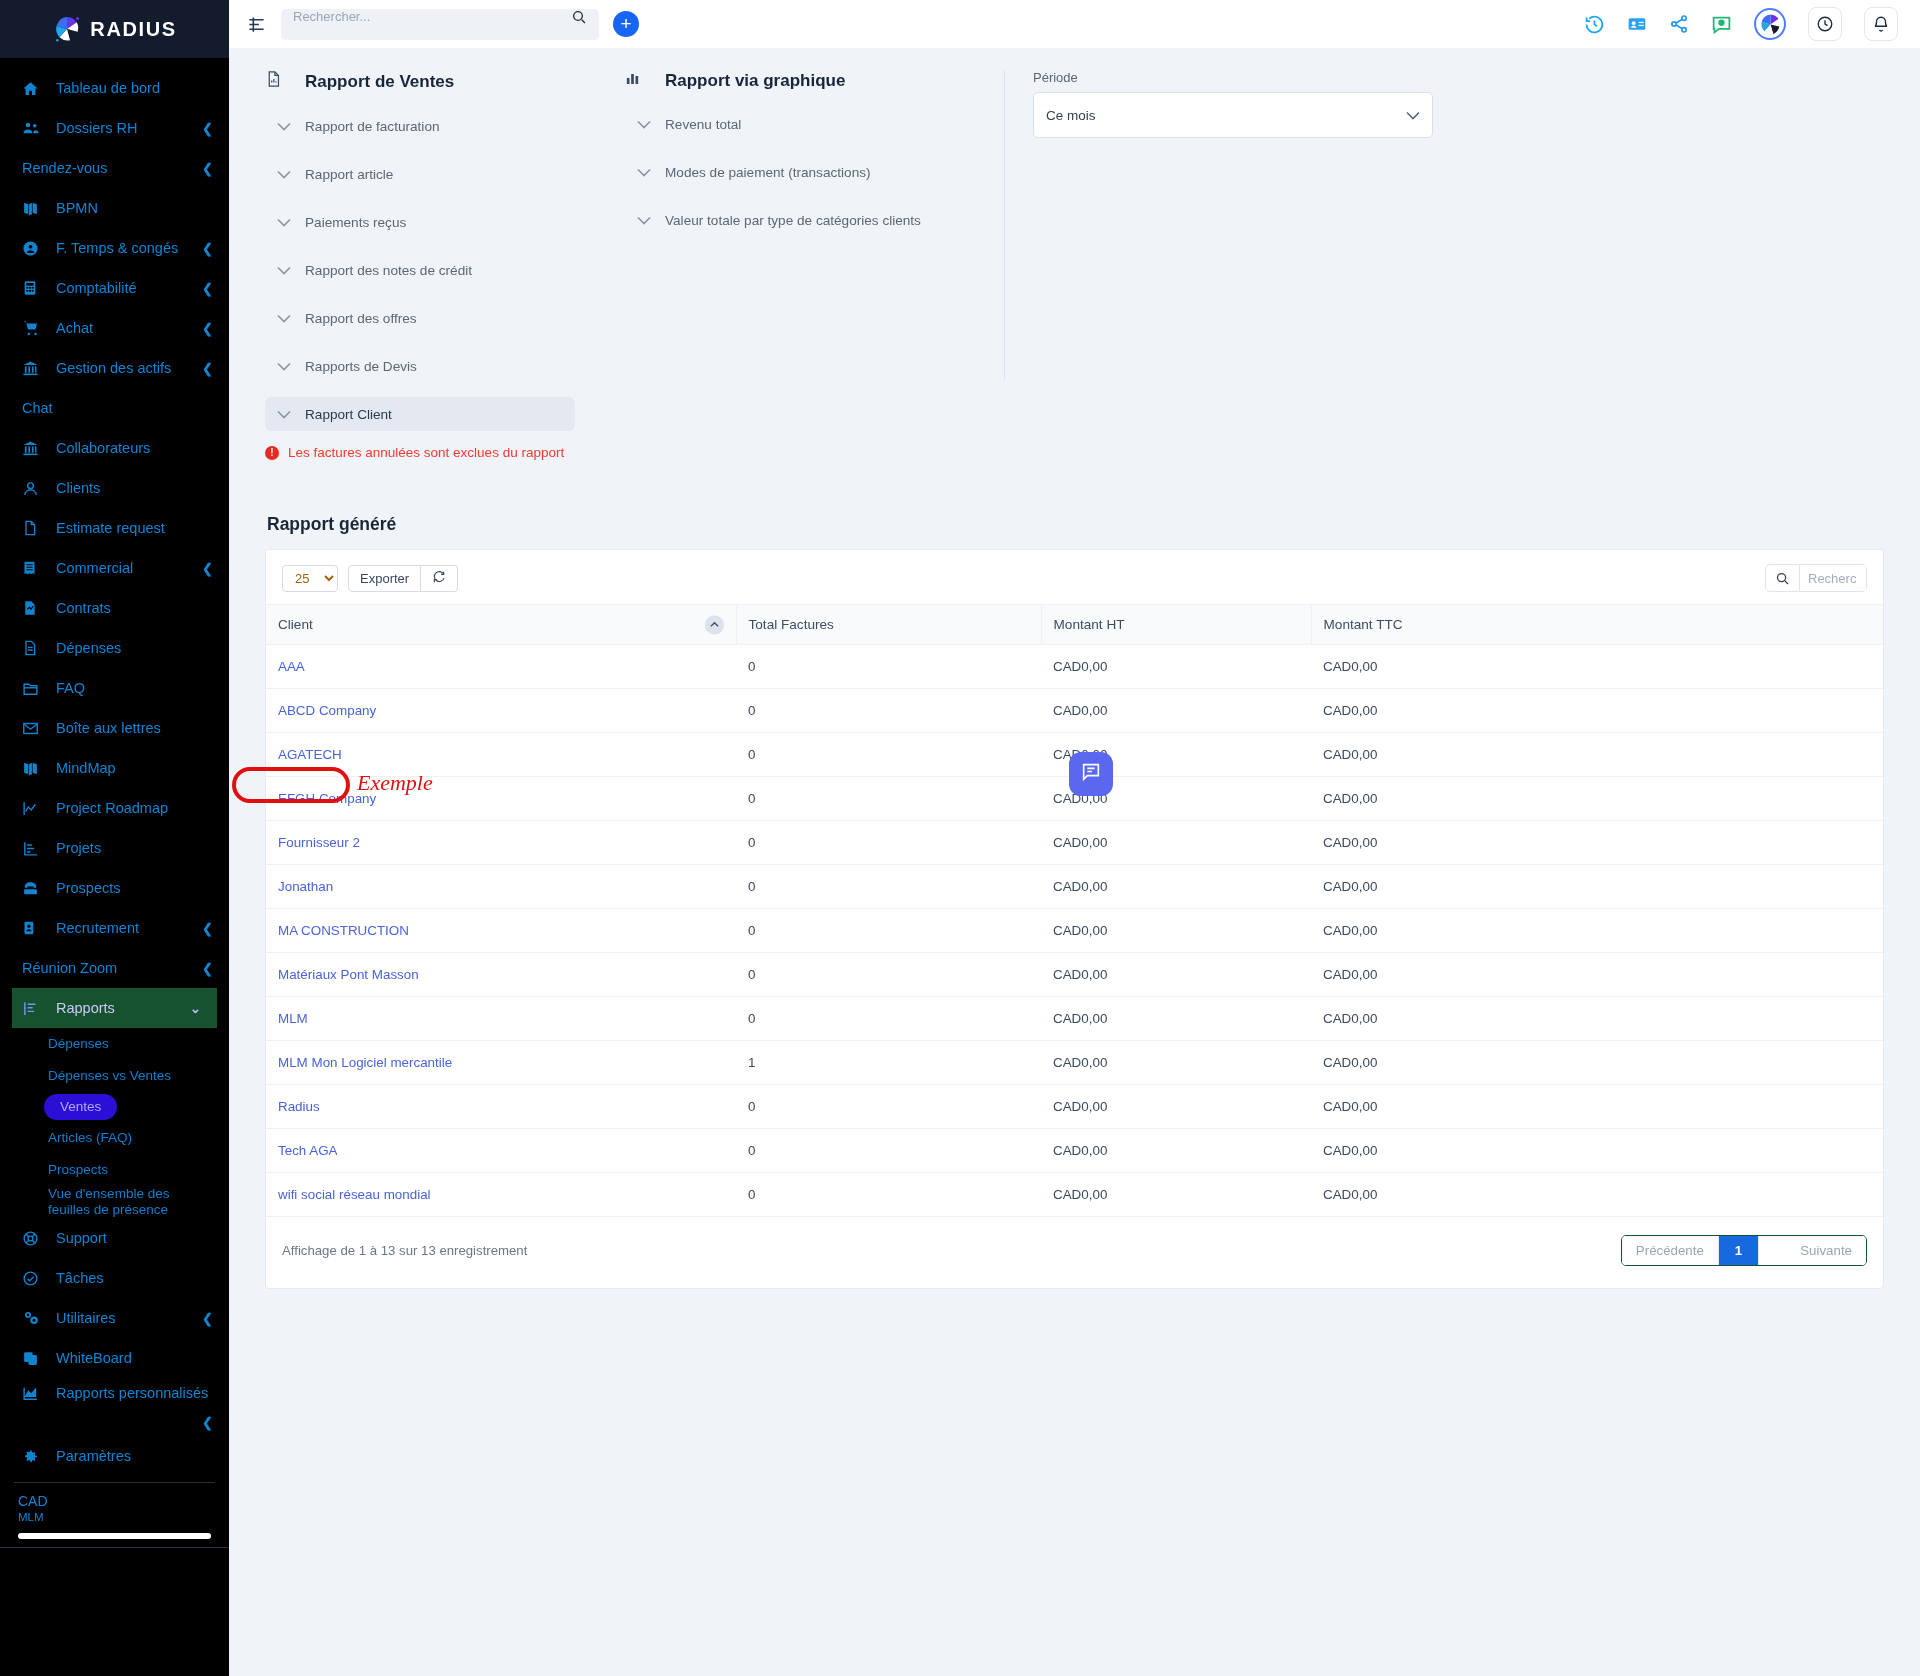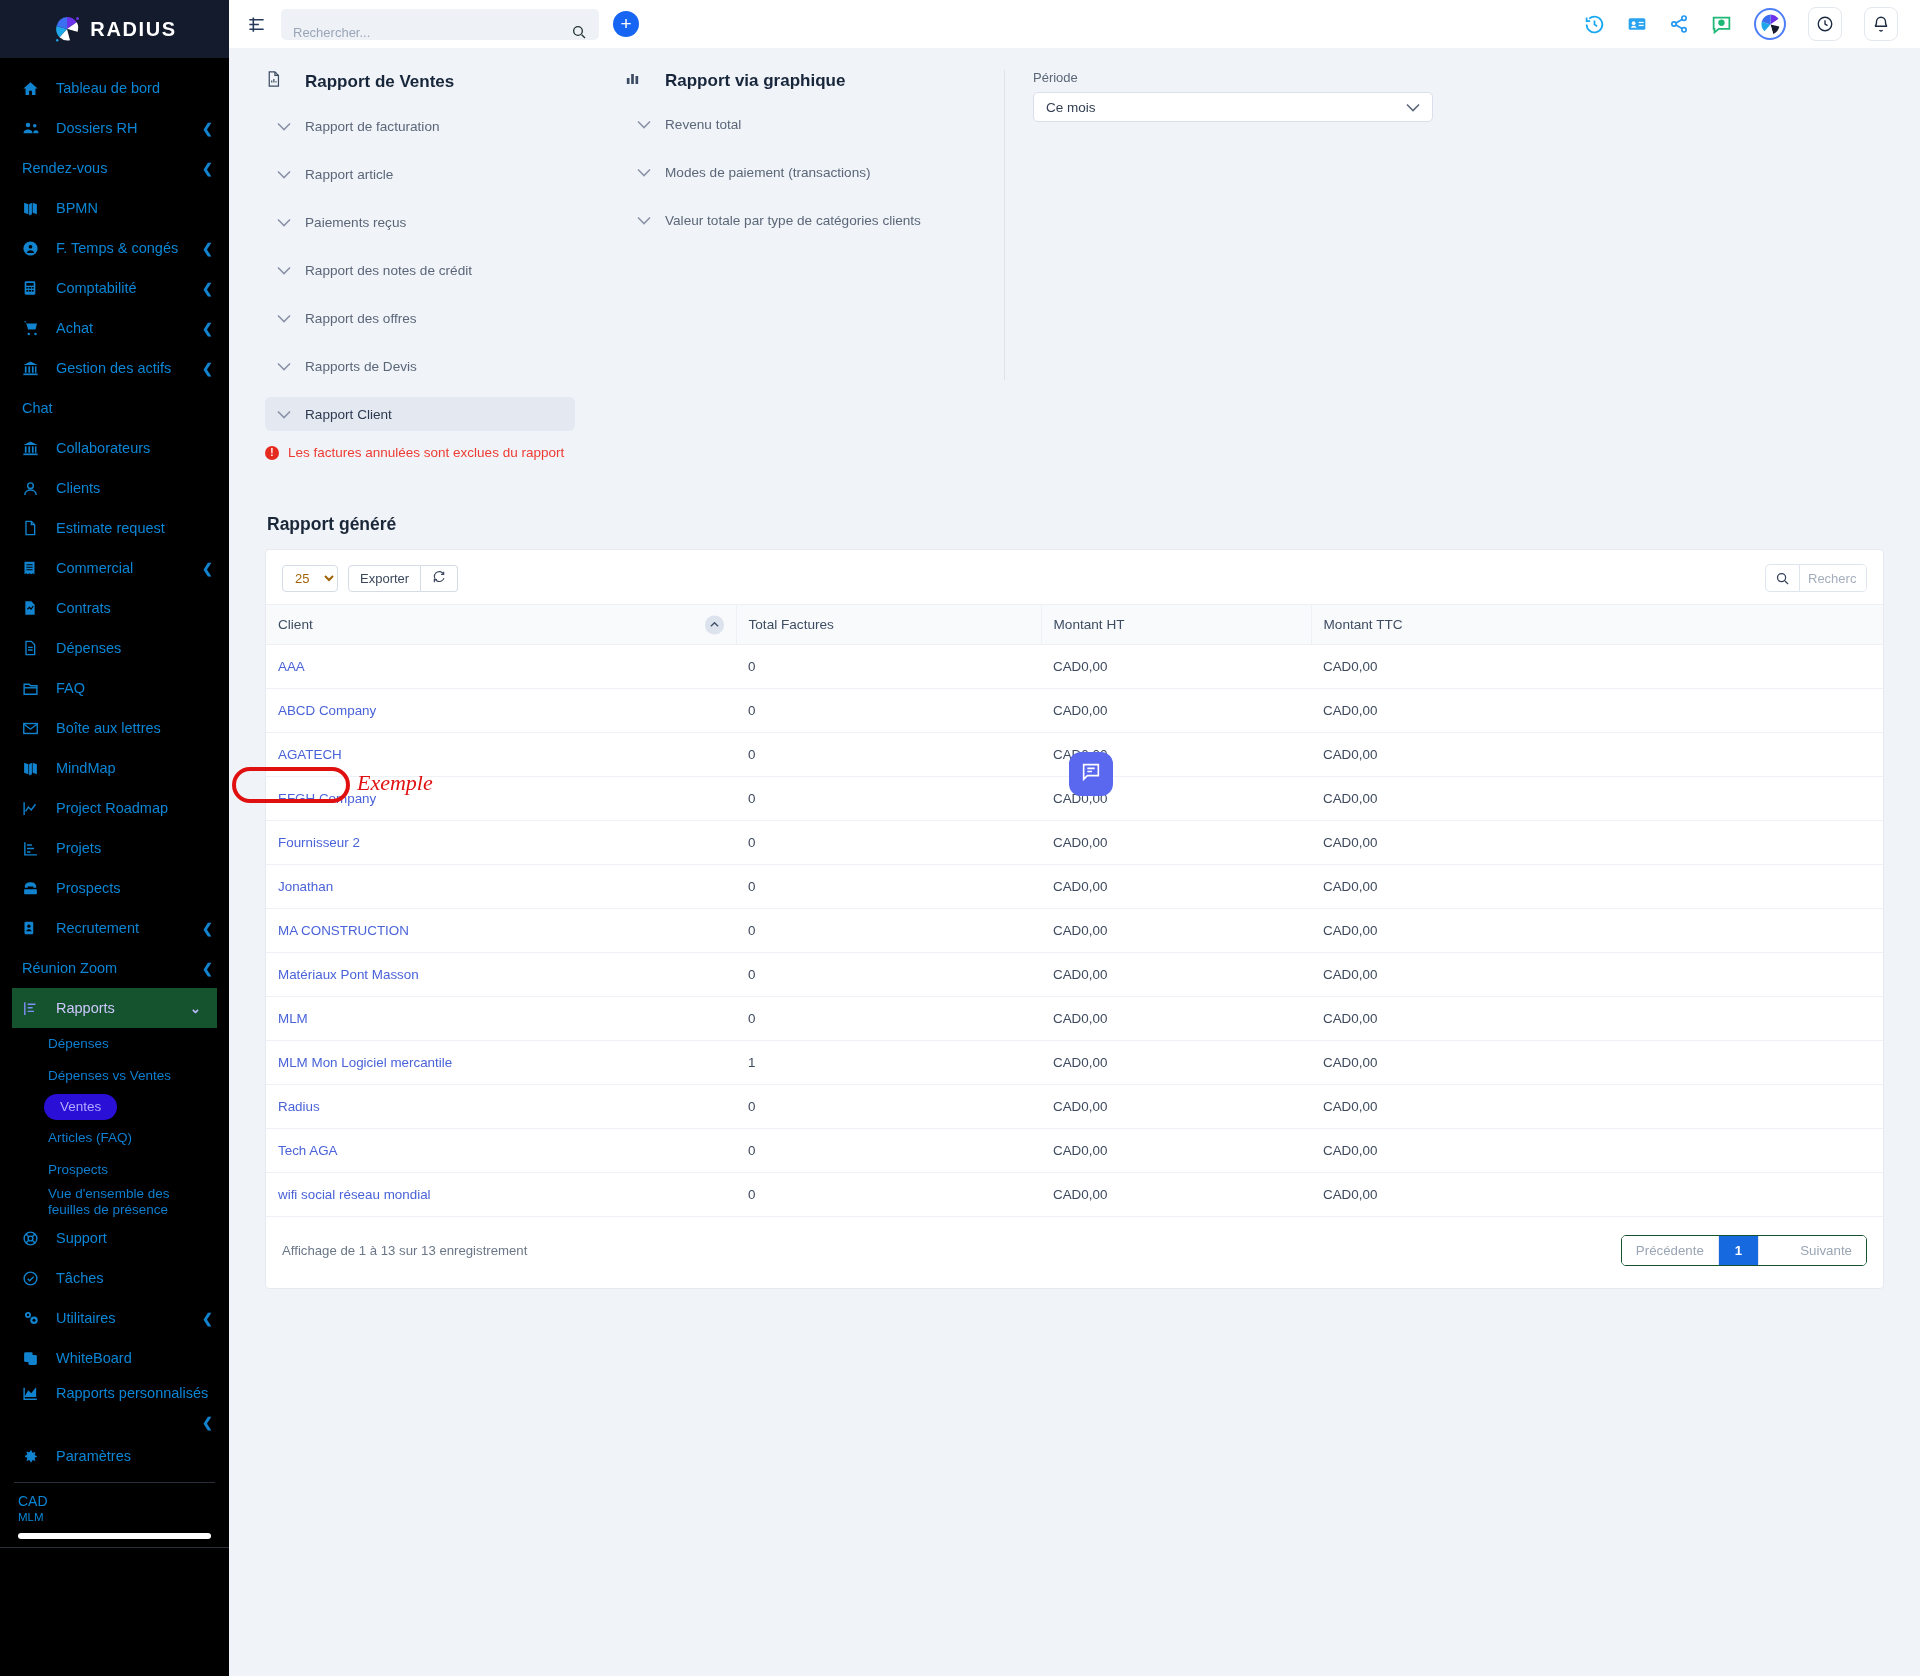--- a/index.html
+++ b/index.html
@@ -83,21 +83,21 @@
 
   
   .topbar {
     height: 48px; min-height: 48px; background: #ffffff;
     display: flex; align-items: center; padding: 0 22px 0 18px;
     gap: 14px;
   }
   .burger { width: 20px; color: #253858; cursor: pointer; display:flex; }
   .searchbox {
     width: 318px; height: 31px; background: #eef1f6; border-radius: 5px;
-    display: flex; align-items: flex-end; padding: 0 12px; gap: 8px;
+    display: flex; align-items: flex-start; padding: 0 12px; gap: 8px;
   }
   .searchbox input {
     flex: 1; border: none; background: transparent; outline: none;
     font-family: "Liberation Sans", sans-serif; font-size: 13px; color: #3a4a63;
   }
   .searchbox input::placeholder { color: #9aa6b8; }
   .search-ico { color: #233; display: flex; cursor: pointer; }
   .plus-btn {
     width: 26px; height: 26px; border-radius: 50%; background: #1765f3;
     color: #fff; display: flex; align-items: center; justify-content: center;
@@ -142,21 +142,21 @@
     display: flex; align-items: center; gap: 9px; margin-top: 12px;
     color: #ee3b33; font-size: 13.5px;
   }
   .warn-dot {
     width: 14px; height: 14px; border-radius: 50%; background: #e52b20;
     color: #fff; font-size: 10px; font-weight: bold;
     display: flex; align-items: center; justify-content: center; line-height: 1;
   }
   .field-label { font-size: 13px; color: #5b6779; margin-bottom: 7px; }
   .select-box {
-    width: 400px; height: 30px; border: 1px solid #d9e0ea; border-radius: 5px;
+    width: 400px; height: 46px; border: 1px solid #d9e0ea; border-radius: 5px;
     background: #fff; display: flex; align-items: center;
     padding: 0 12px; font-size: 13.5px; color: #344054; cursor: pointer;
   }
   .select-box .sel-chev { margin-left: auto; color: #5b6779; display:flex; }
 
   
   .gen-title {
     font-size: 17.5px; font-weight: bold; color: #1a2739;
     margin: 54px 0 14px 2px;
   }

